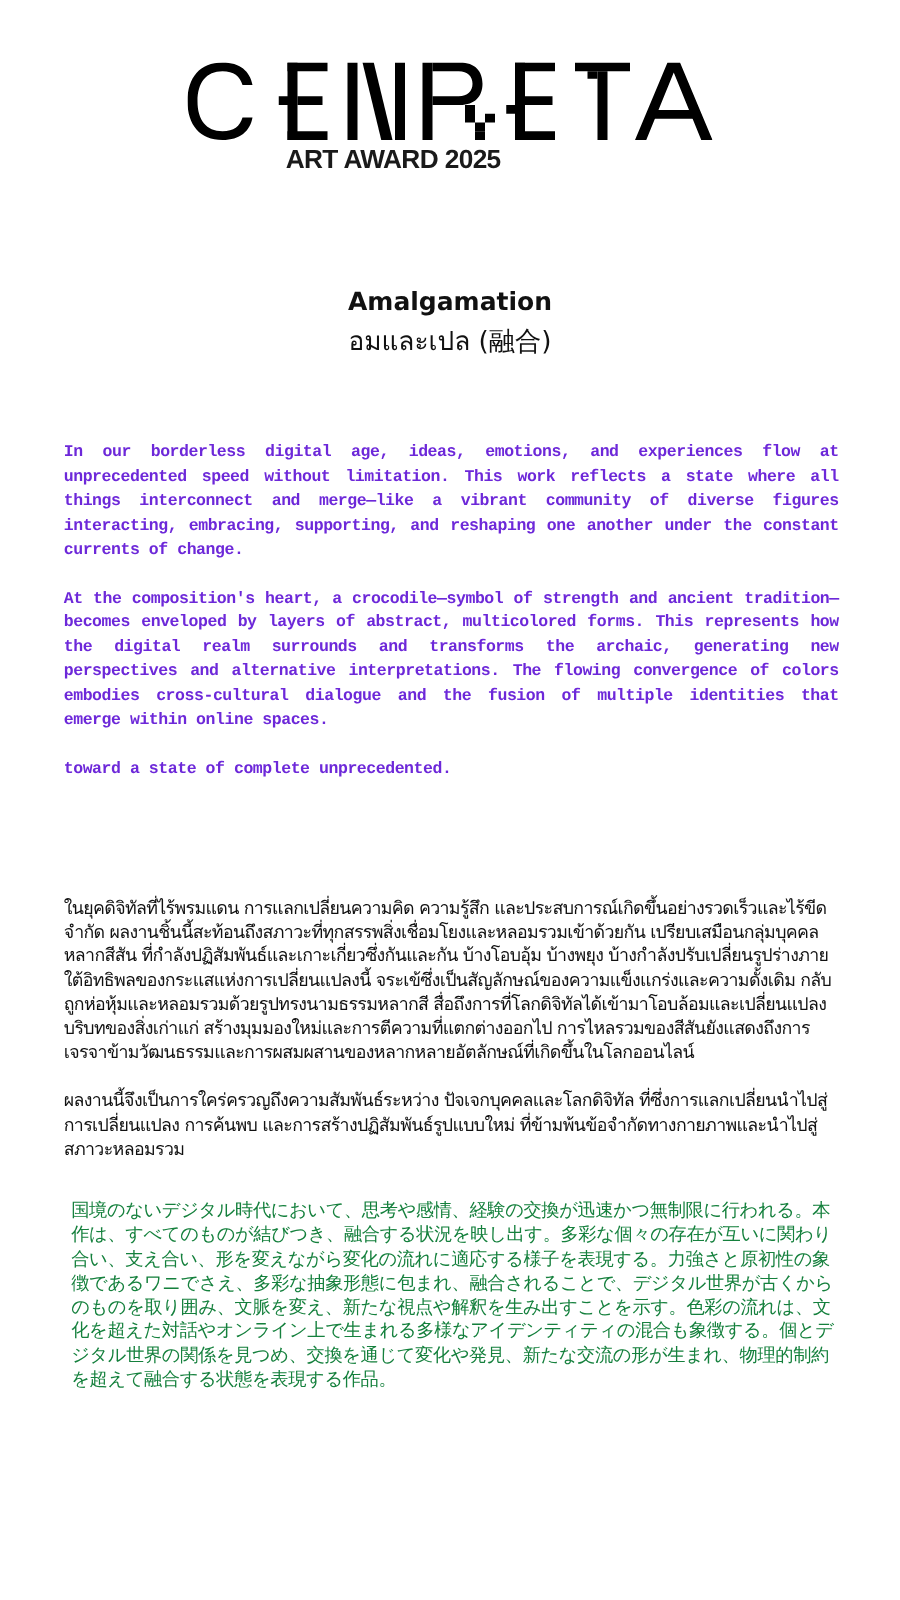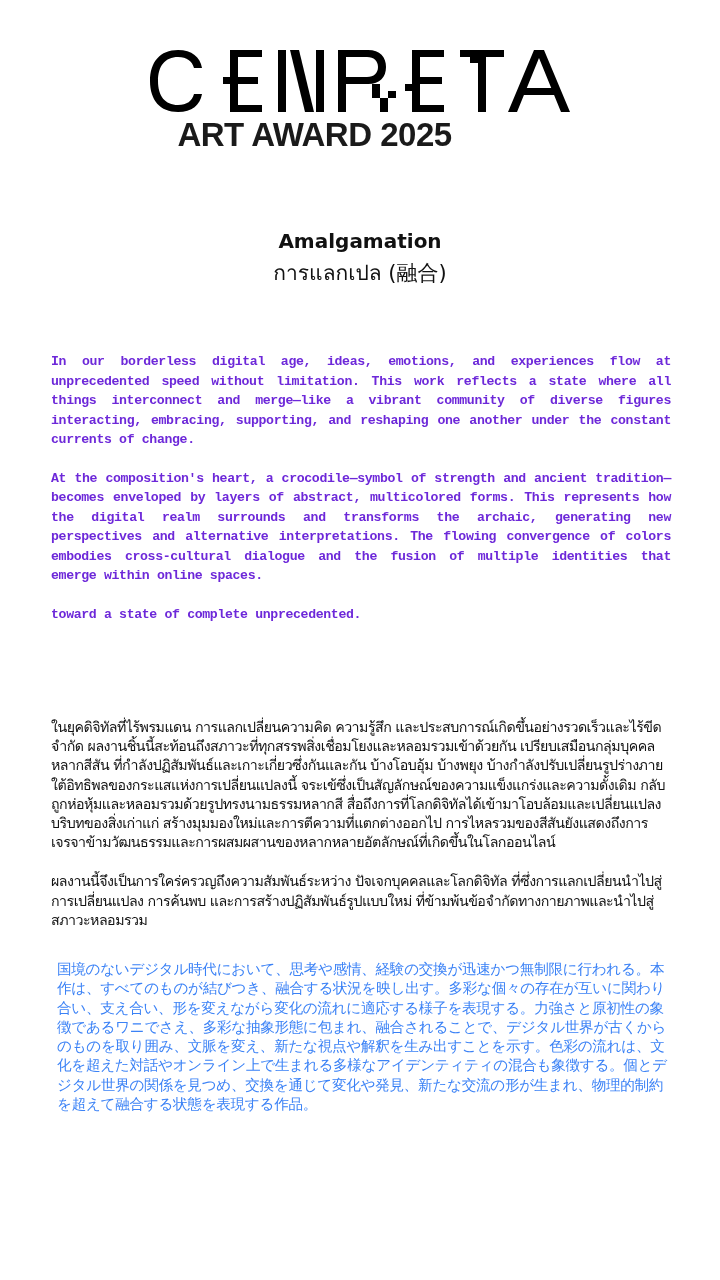--- a/index.html
+++ b/index.html
@@ -1,26 +1,26 @@
 <!DOCTYPE html>
 <html><head>
   <meta charset="utf-8">
   <style>
     html, body { margin: 0; padding: 0; background: #ffffff; }
     body { width: 720px; height: 1280px; position: relative; overflow: hidden; color: #111111; font-family: "Liberation Sans", sans-serif; }
     .logo { position: absolute; left: 150px; top: 50px; width: 420px; height: 62px; }
-    .award { position: absolute; left: 0; width: 629px; top: 116px; text-align: center; font-family: "Liberation Sans", sans-serif; font-weight: 700; font-size: 33px; letter-spacing: -0.5px; color: #1a1a1a; }
+    .award { position: absolute; left: 0; width: 629px; top: 116px; text-align: center; font-family: "Liberation Sans", sans-serif; font-weight: 700; font-size: 21px; letter-spacing: -0.5px; color: #1a1a1a; }
     .title-en { position: absolute; top: 229px; left: 0; width: 720px; text-align: center; font-family: "DejaVu Sans", sans-serif; font-weight: 700; font-size: 20px; color: #111; }
     .title-jp { position: absolute; top: 256px; left: 0; width: 720px; text-align: center; font-family: "DejaVu Sans", sans-serif; font-size: 21px; color: #111; }
     .en-block { position: absolute; left: 51px; width: 620px; top: 352px; font-family: Liberation Mono, monospace; font-weight: 700; font-size: 13.2px; line-height: 19.5px; letter-spacing: -0.35px; text-align: justify; color: #6d28d9; }
     .en-block p { margin: 0 0 19px 0; }
     .en-block p.last-line { text-align-last: left; }
     .th-block { position: absolute; left: 51px; width: 620px; top: 686px; font-family: "DejaVu Sans", sans-serif; font-size: 14.2px; line-height: 19.2px; letter-spacing: -0.5px; color: #111; margin-top: 32px; }
     .th-block p { margin: 0 0 20px 0; }
-    .jp-block { position: absolute; left: 57px; width: 610px; top: 959px; font-family: "DejaVu Sans", sans-serif; font-size: 14.6px; line-height: 19.3px; letter-spacing: -0.3px; color: #3b82f6; }
+    .jp-block { position: absolute; left: 57px; width: 610px; top: 959px; font-family: "DejaVu Sans", sans-serif; font-size: 14.6px; line-height: 19.3px; letter-spacing: -0.3px; color: #15803d; }
     .jp-block p { margin: 0; }
   </style>
 </head>
 <body>
 
 <svg class="logo" viewBox="0 0 420 62" xmlns="http://www.w3.org/2000/svg" aria-label="CENRETA">
   <g fill="#000">
 
     <path d="M28 0 C10 0 0 12 0 31 C0 50 10 62 28 62 C42 62 50 55 52 44 L44 44 C42 51 37 55 28 55 C15 55 8 46 8 31 C8 16 15 7 28 7 C37 7 42 11 44 18 L52 18 C50 7 42 0 28 0 Z"></path>
 
@@ -64,21 +64,21 @@
     <g>
       <polygon points="384,0 394,0 420,62 411,62 389,8 367,62 358,62"></polygon>
       <rect x="372" y="38" width="34" height="7"></rect>
     </g>
   </g>
 </svg>
 
 <div class="award">ART AWARD 2025</div>
 
 <div class="title-en">Amalgamation</div>
-<div class="title-jp">การแลกเปล (融合)</div>
+<div class="title-jp">อมและเปล (融合)</div>
 
 <div class="en-block">
   <p class="last-line">In our borderless digital age, ideas, emotions, and experiences flow at unprecedented speed without limitation. This work reflects a state where all things interconnect and merge—like a vibrant community of diverse figures interacting, embracing, supporting, and reshaping one another under the constant currents of change.</p>
   <p class="last-line">At the composition's heart, a crocodile—symbol of strength and ancient tradition—becomes enveloped by layers of abstract, multicolored forms. This represents how the digital realm surrounds and transforms the archaic, generating new perspectives and alternative interpretations. The flowing convergence of colors embodies cross-cultural dialogue and the fusion of multiple identities that emerge within online spaces.</p>
   <p class="last-line">toward a state of complete unprecedented.</p>
 </div>
 
 <div class="th-block">
   <p>ในยุคดิจิทัลที่ไร้พรมแดน การแลกเปลี่ยนความคิด ความรู้สึก และประสบการณ์เกิดขึ้นอย่างรวดเร็วและไร้ขีดจำกัด ผลงานชิ้นนี้สะท้อนถึงสภาวะที่ทุกสรรพสิ่งเชื่อมโยงและหลอมรวมเข้าด้วยกัน เปรียบเสมือนกลุ่มบุคคลหลากสีสัน ที่กำลังปฏิสัมพันธ์และเกาะเกี่ยวซึ่งกันและกัน บ้างโอบอุ้ม บ้างพยุง บ้างกำลังปรับเปลี่ยนรูปร่างภายใต้อิทธิพลของกระแสแห่งการเปลี่ยนแปลงนี้ จระเข้ซึ่งเป็นสัญลักษณ์ของความแข็งแกร่งและความดั้งเดิม กลับถูกห่อหุ้มและหลอมรวมด้วยรูปทรงนามธรรมหลากสี สื่อถึงการที่โลกดิจิทัลได้เข้ามาโอบล้อมและเปลี่ยนแปลงบริบทของสิ่งเก่าแก่ สร้างมุมมองใหม่และการตีความที่แตกต่างออกไป การไหลรวมของสีสันยังแสดงถึงการเจรจาข้ามวัฒนธรรมและการผสมผสานของหลากหลายอัตลักษณ์ที่เกิดขึ้นในโลกออนไลน์</p>
   <p>ผลงานนี้จึงเป็นการใคร่ครวญถึงความสัมพันธ์ระหว่าง ปัจเจกบุคคลและโลกดิจิทัล ที่ซึ่งการแลกเปลี่ยนนำไปสู่การเปลี่ยนแปลง การค้นพบ และการสร้างปฏิสัมพันธ์รูปแบบใหม่ ที่ข้ามพ้นข้อจำกัดทางกายภาพและนำไปสู่สภาวะหลอมรวม</p>

